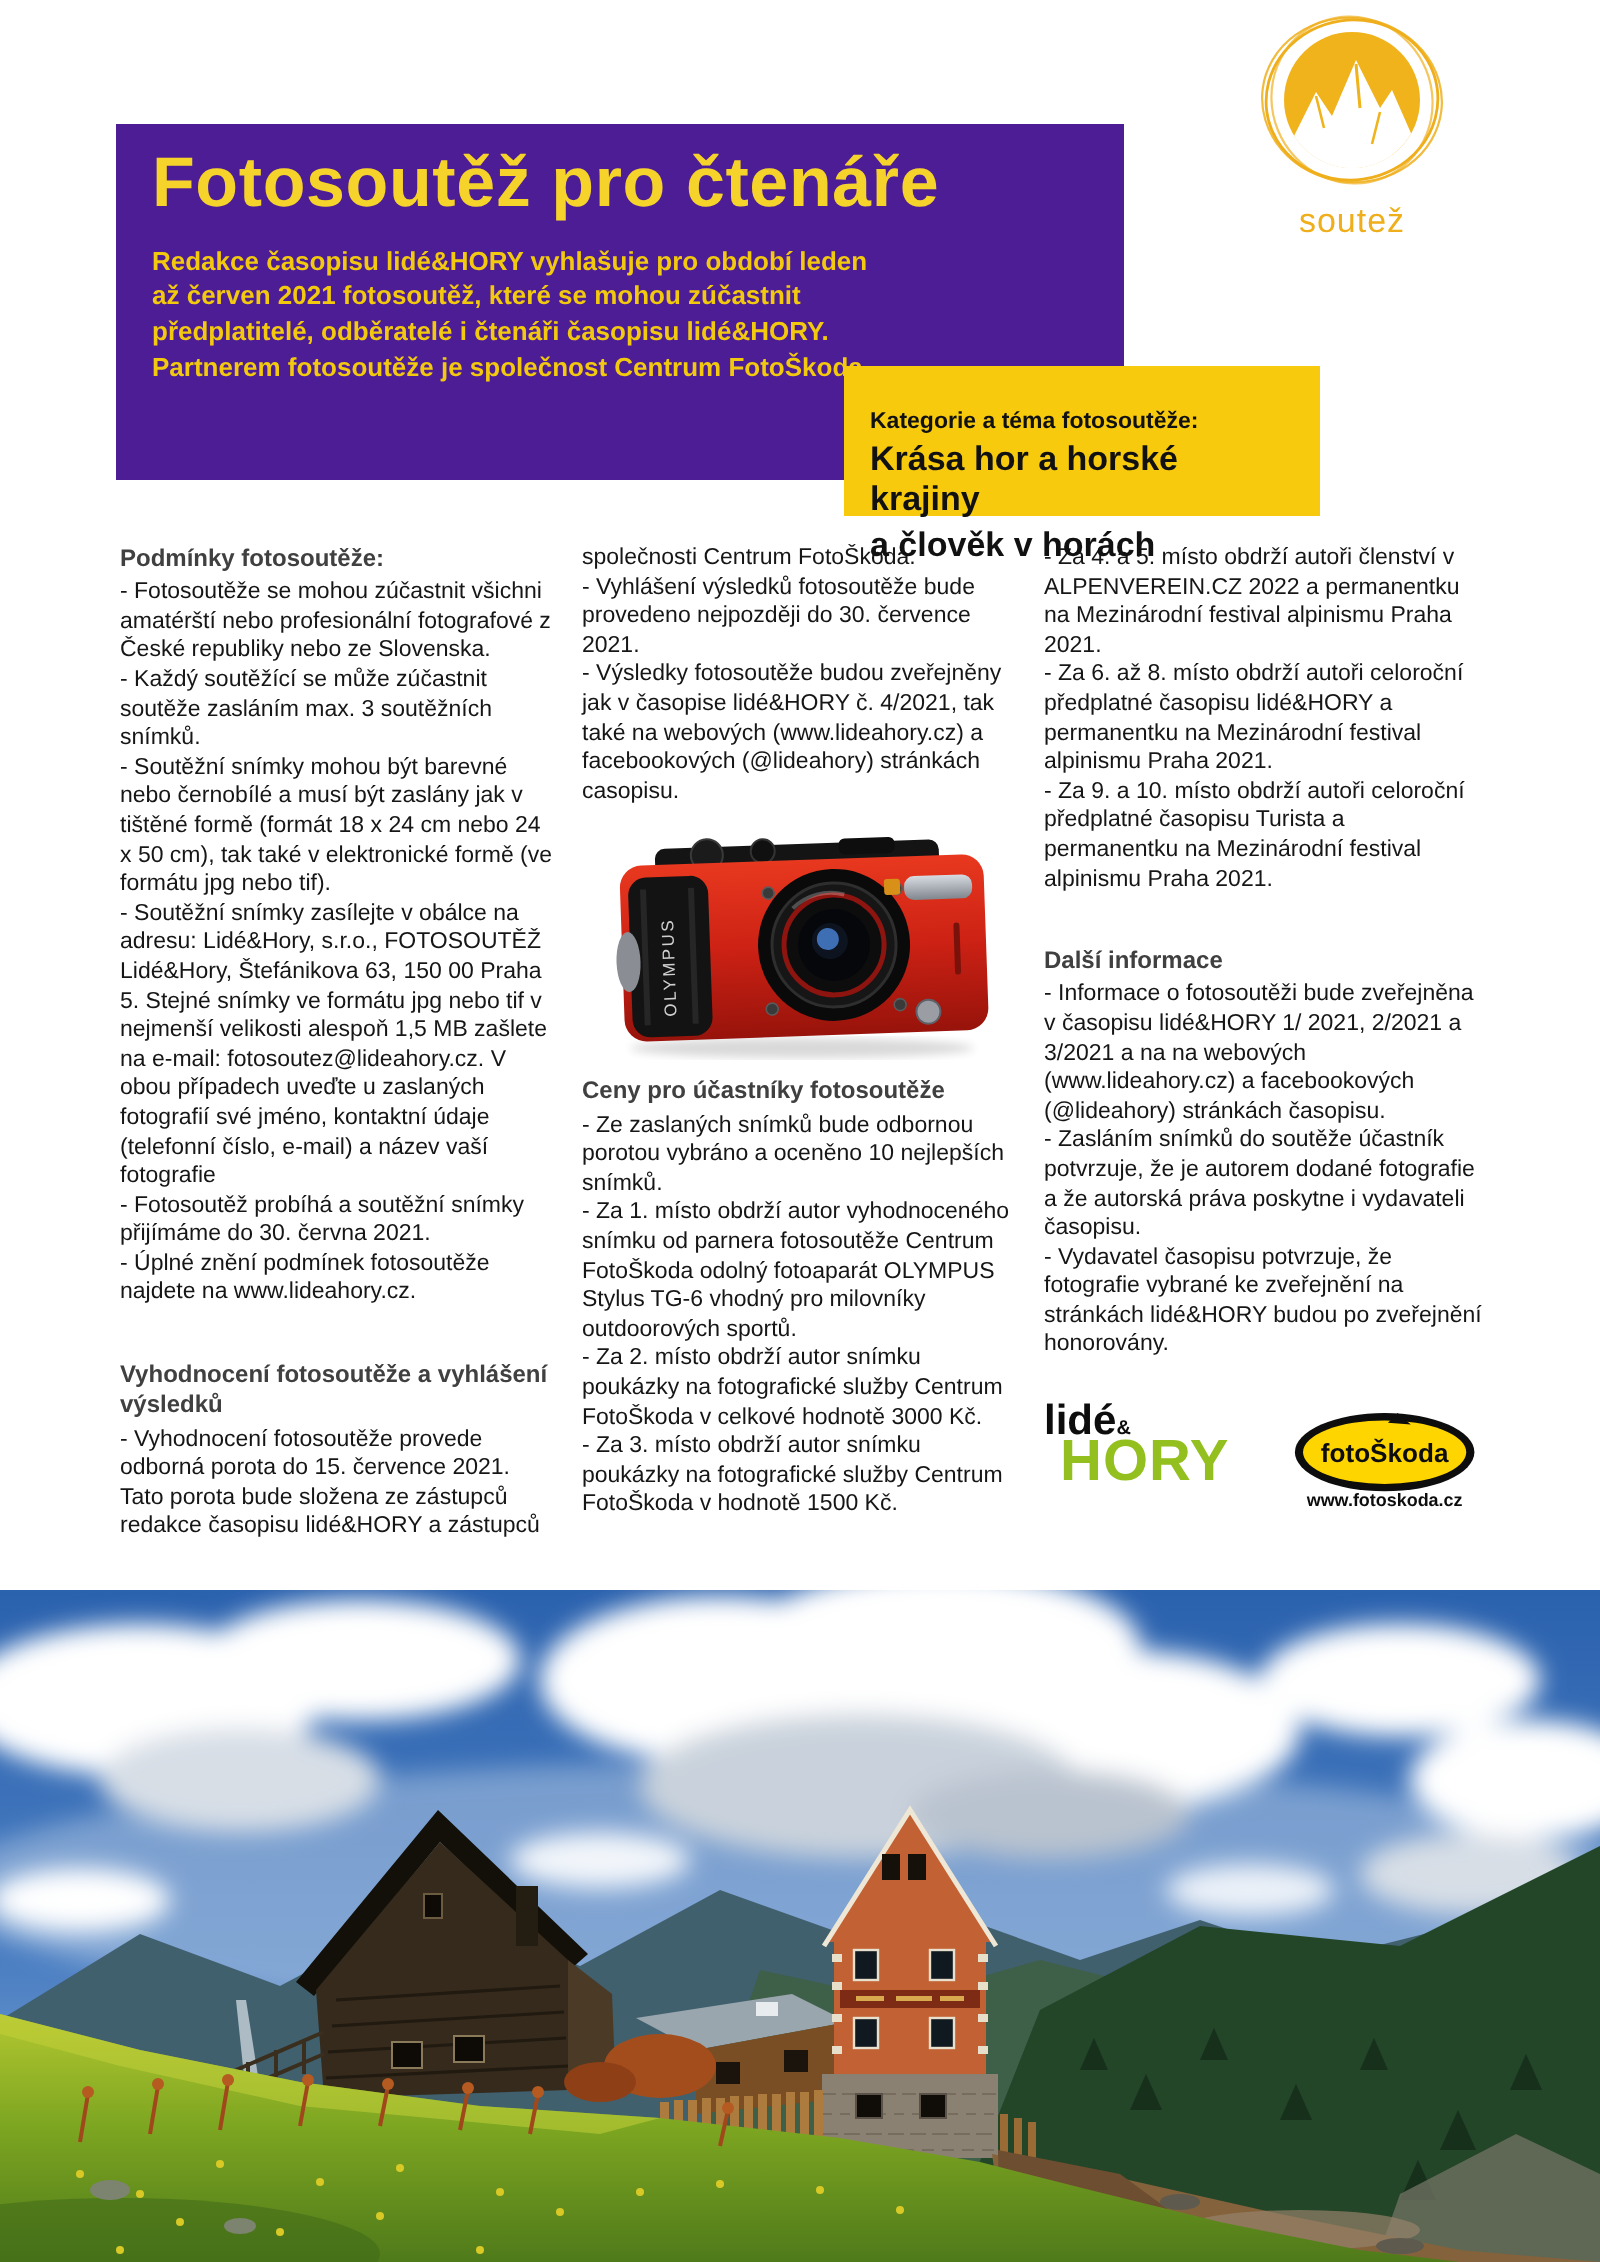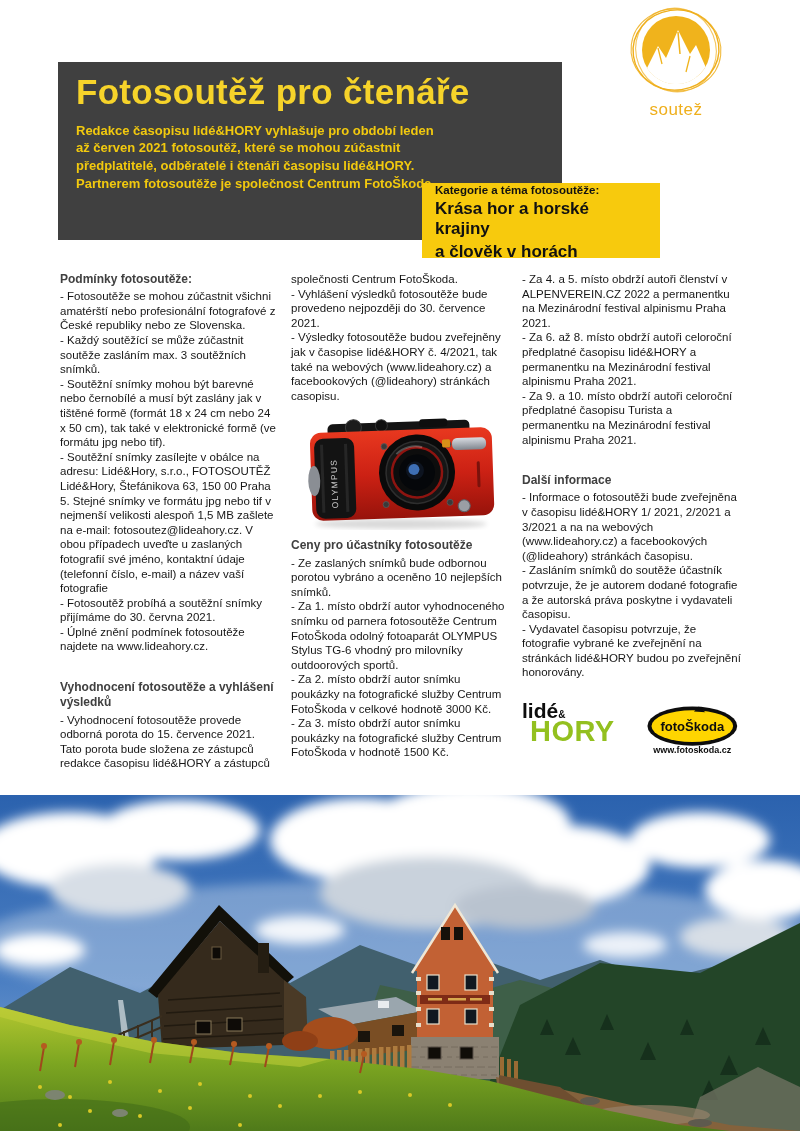--- a/index.html
+++ b/index.html
@@ -4,29 +4,29 @@
 <style>
   html,body{margin:0;padding:0;background:#e9e9e9;}
   #page{position:relative;width:800px;height:1131px;background:#ffffff;margin:0 auto;
         font-family:"Liberation Sans",sans-serif;overflow:hidden;}
 
   
   .logo-soutez{position:absolute;left:620px;top:6px;width:112px;text-align:center;}
   .logo-soutez-caption{color:#EFAF1C;font-size:17px;letter-spacing:0.5px;margin-top:-2px;}
 
   
-  .black-box{position:absolute;left:58px;top:62px;width:504px;height:178px;background:#404040;
+  .black-box{position:absolute;left:58px;top:62px;width:504px;height:178px;background:#4c1d95;
              box-sizing:border-box;padding:12px 18px;z-index:1;}
   .title1{color:#F6D32A;font-size:35px;font-weight:700;line-height:1.05;letter-spacing:0.3px;}
   .title2{color:#EFD04A;font-size:35px;font-weight:400;line-height:1.05;letter-spacing:0.3px;}
   .intro{margin-top:11px;width:362px;color:#F2C90E;font-size:13px;font-weight:700;line-height:1.36;}
 
   
   .category-box{position:absolute;left:422px;top:183px;width:238px;height:75px;background:#F7CA0D;
-                box-sizing:border-box;padding:1px 13px;z-index:2;}
+                box-sizing:border-box;padding:22px 13px;z-index:2;}
   .cat-kicker{color:#111;font-size:11.5px;font-weight:700;}
   .cat-title{color:#111;font-size:17px;font-weight:700;line-height:1.18;margin-top:3px;}
 
   
   .columns{position:absolute;left:60px;top:272px;width:682px;display:flex;gap:12px;z-index:1;}
   .col{width:219px;font-size:11.5px;line-height:1.27;color:#161616;}
   .col p{margin:0;}
   .col h3{margin:0 0 2px 0;font-size:12px;font-weight:700;color:#404040;}
   .col h3.spaced{margin-top:26px;}
   .camera-wrap{margin:9px 0 8px 0;display:flex;justify-content:center;}

